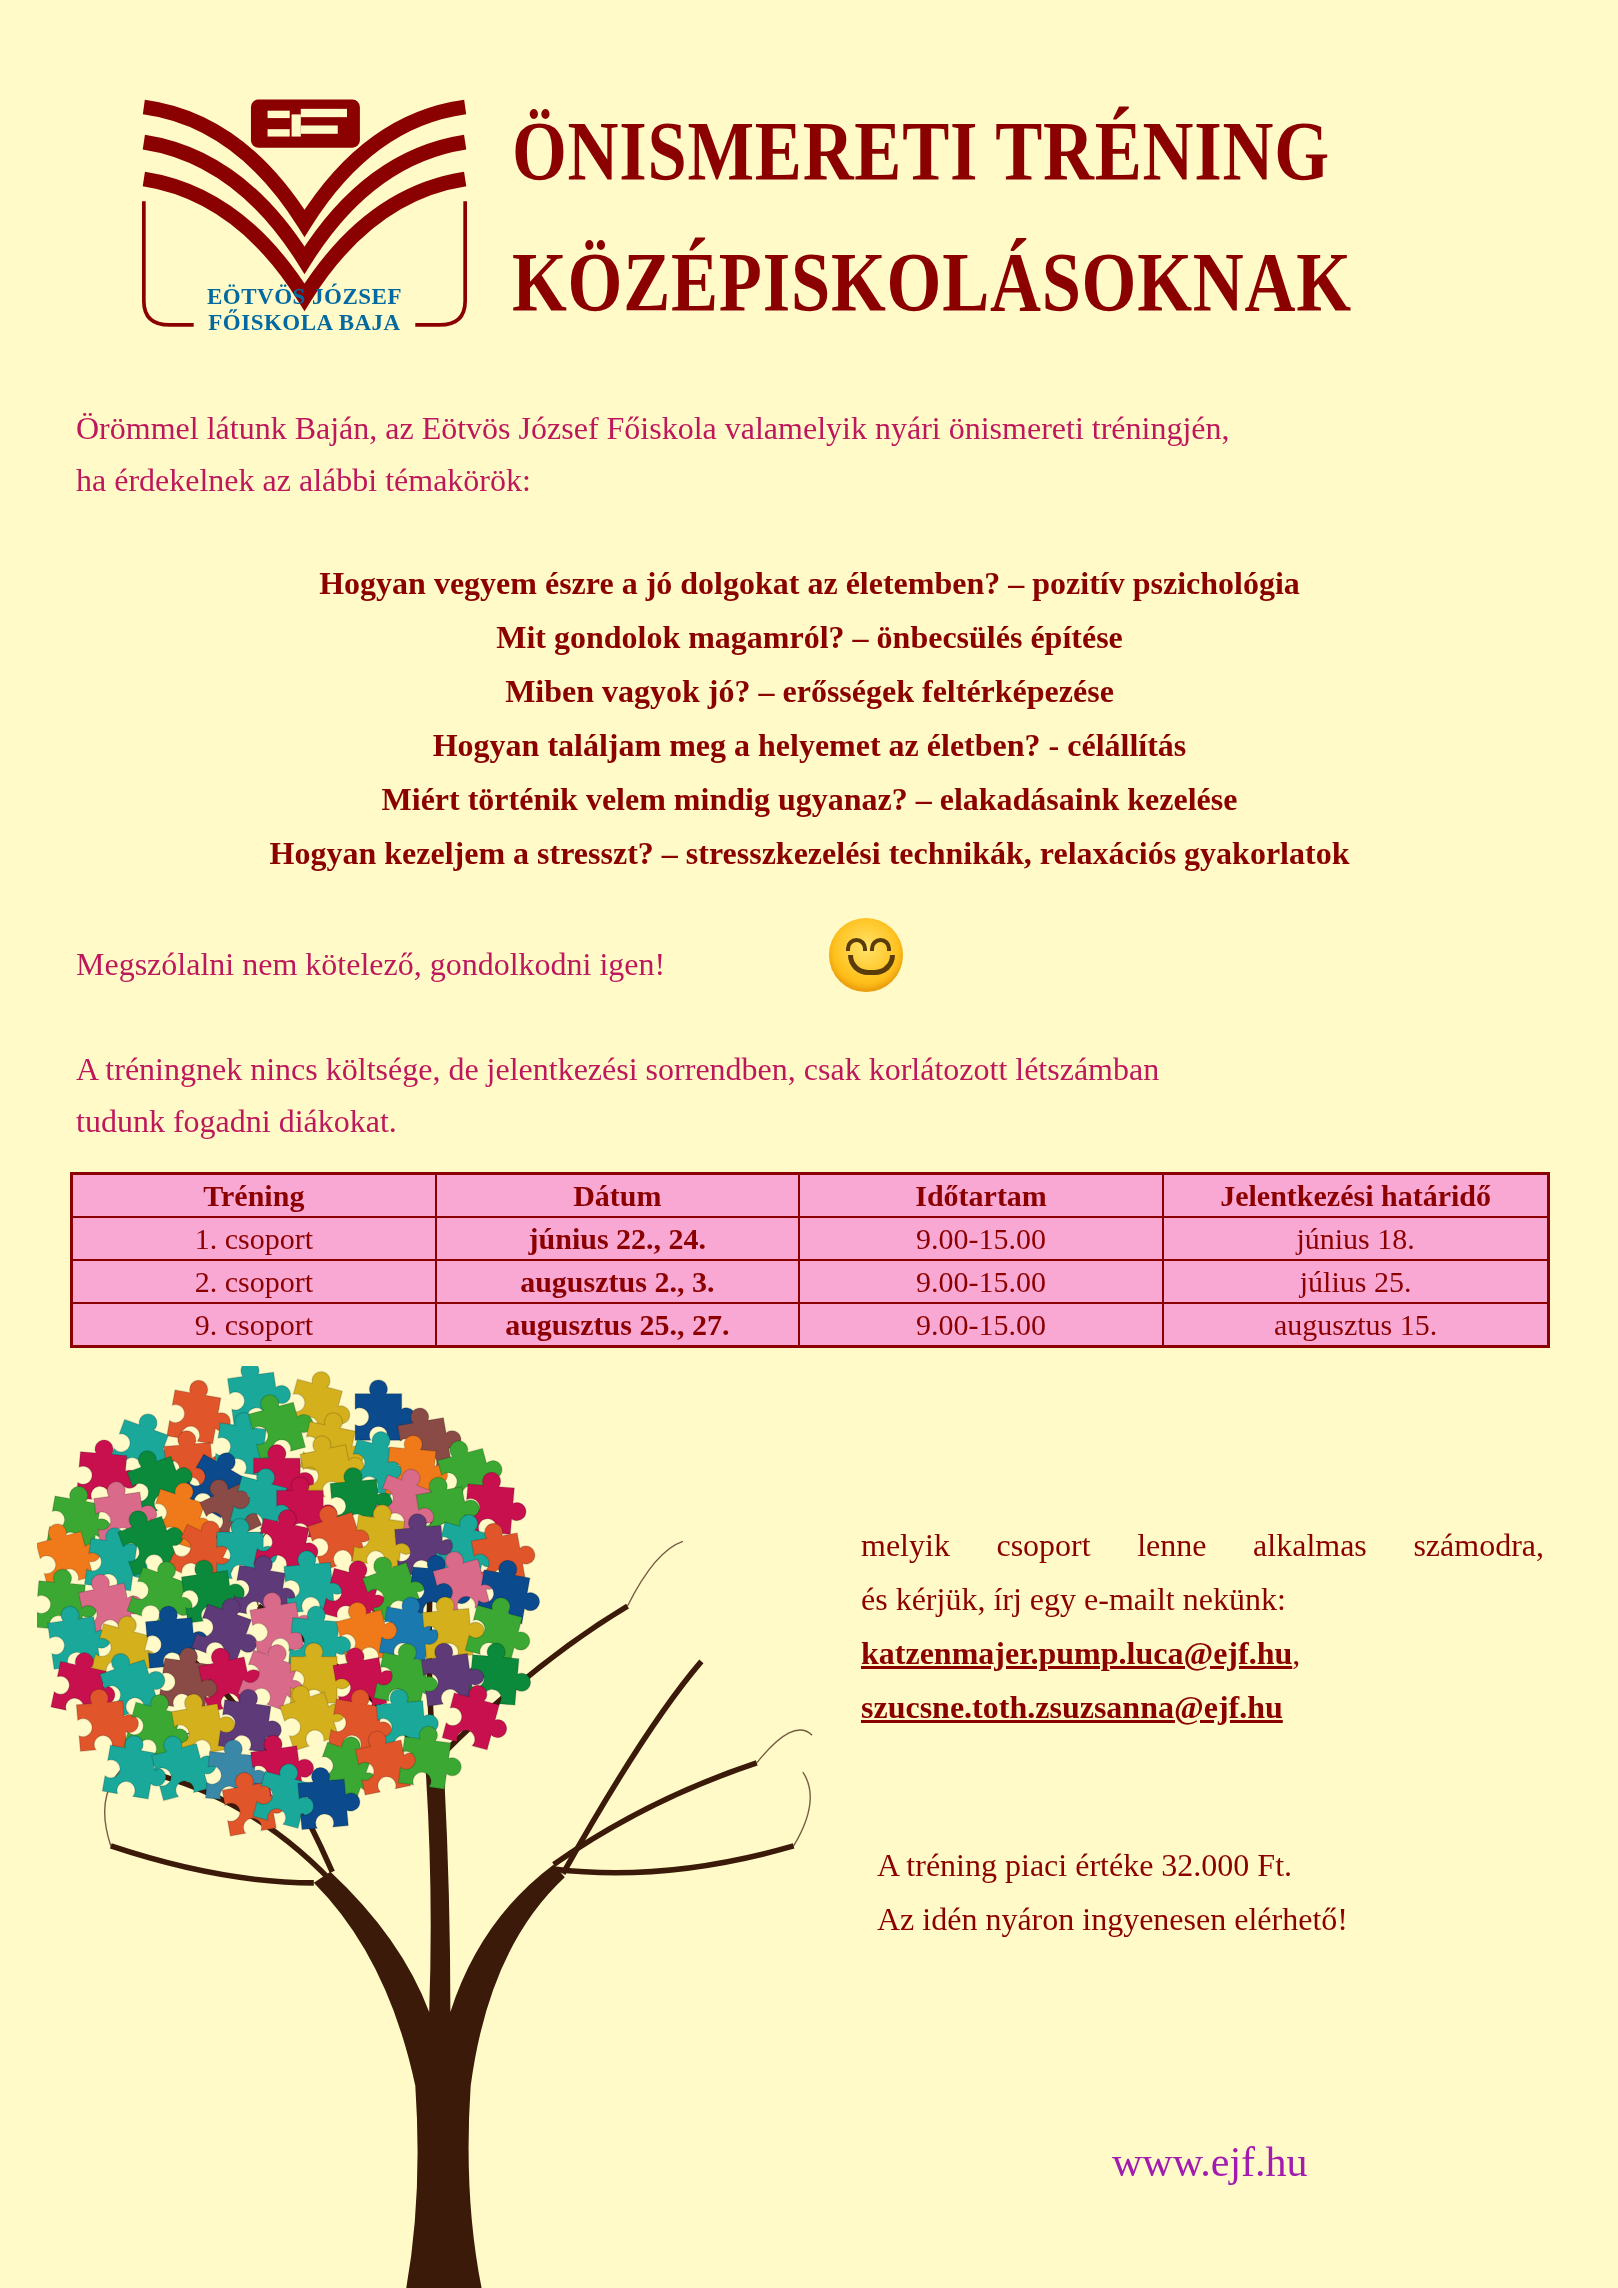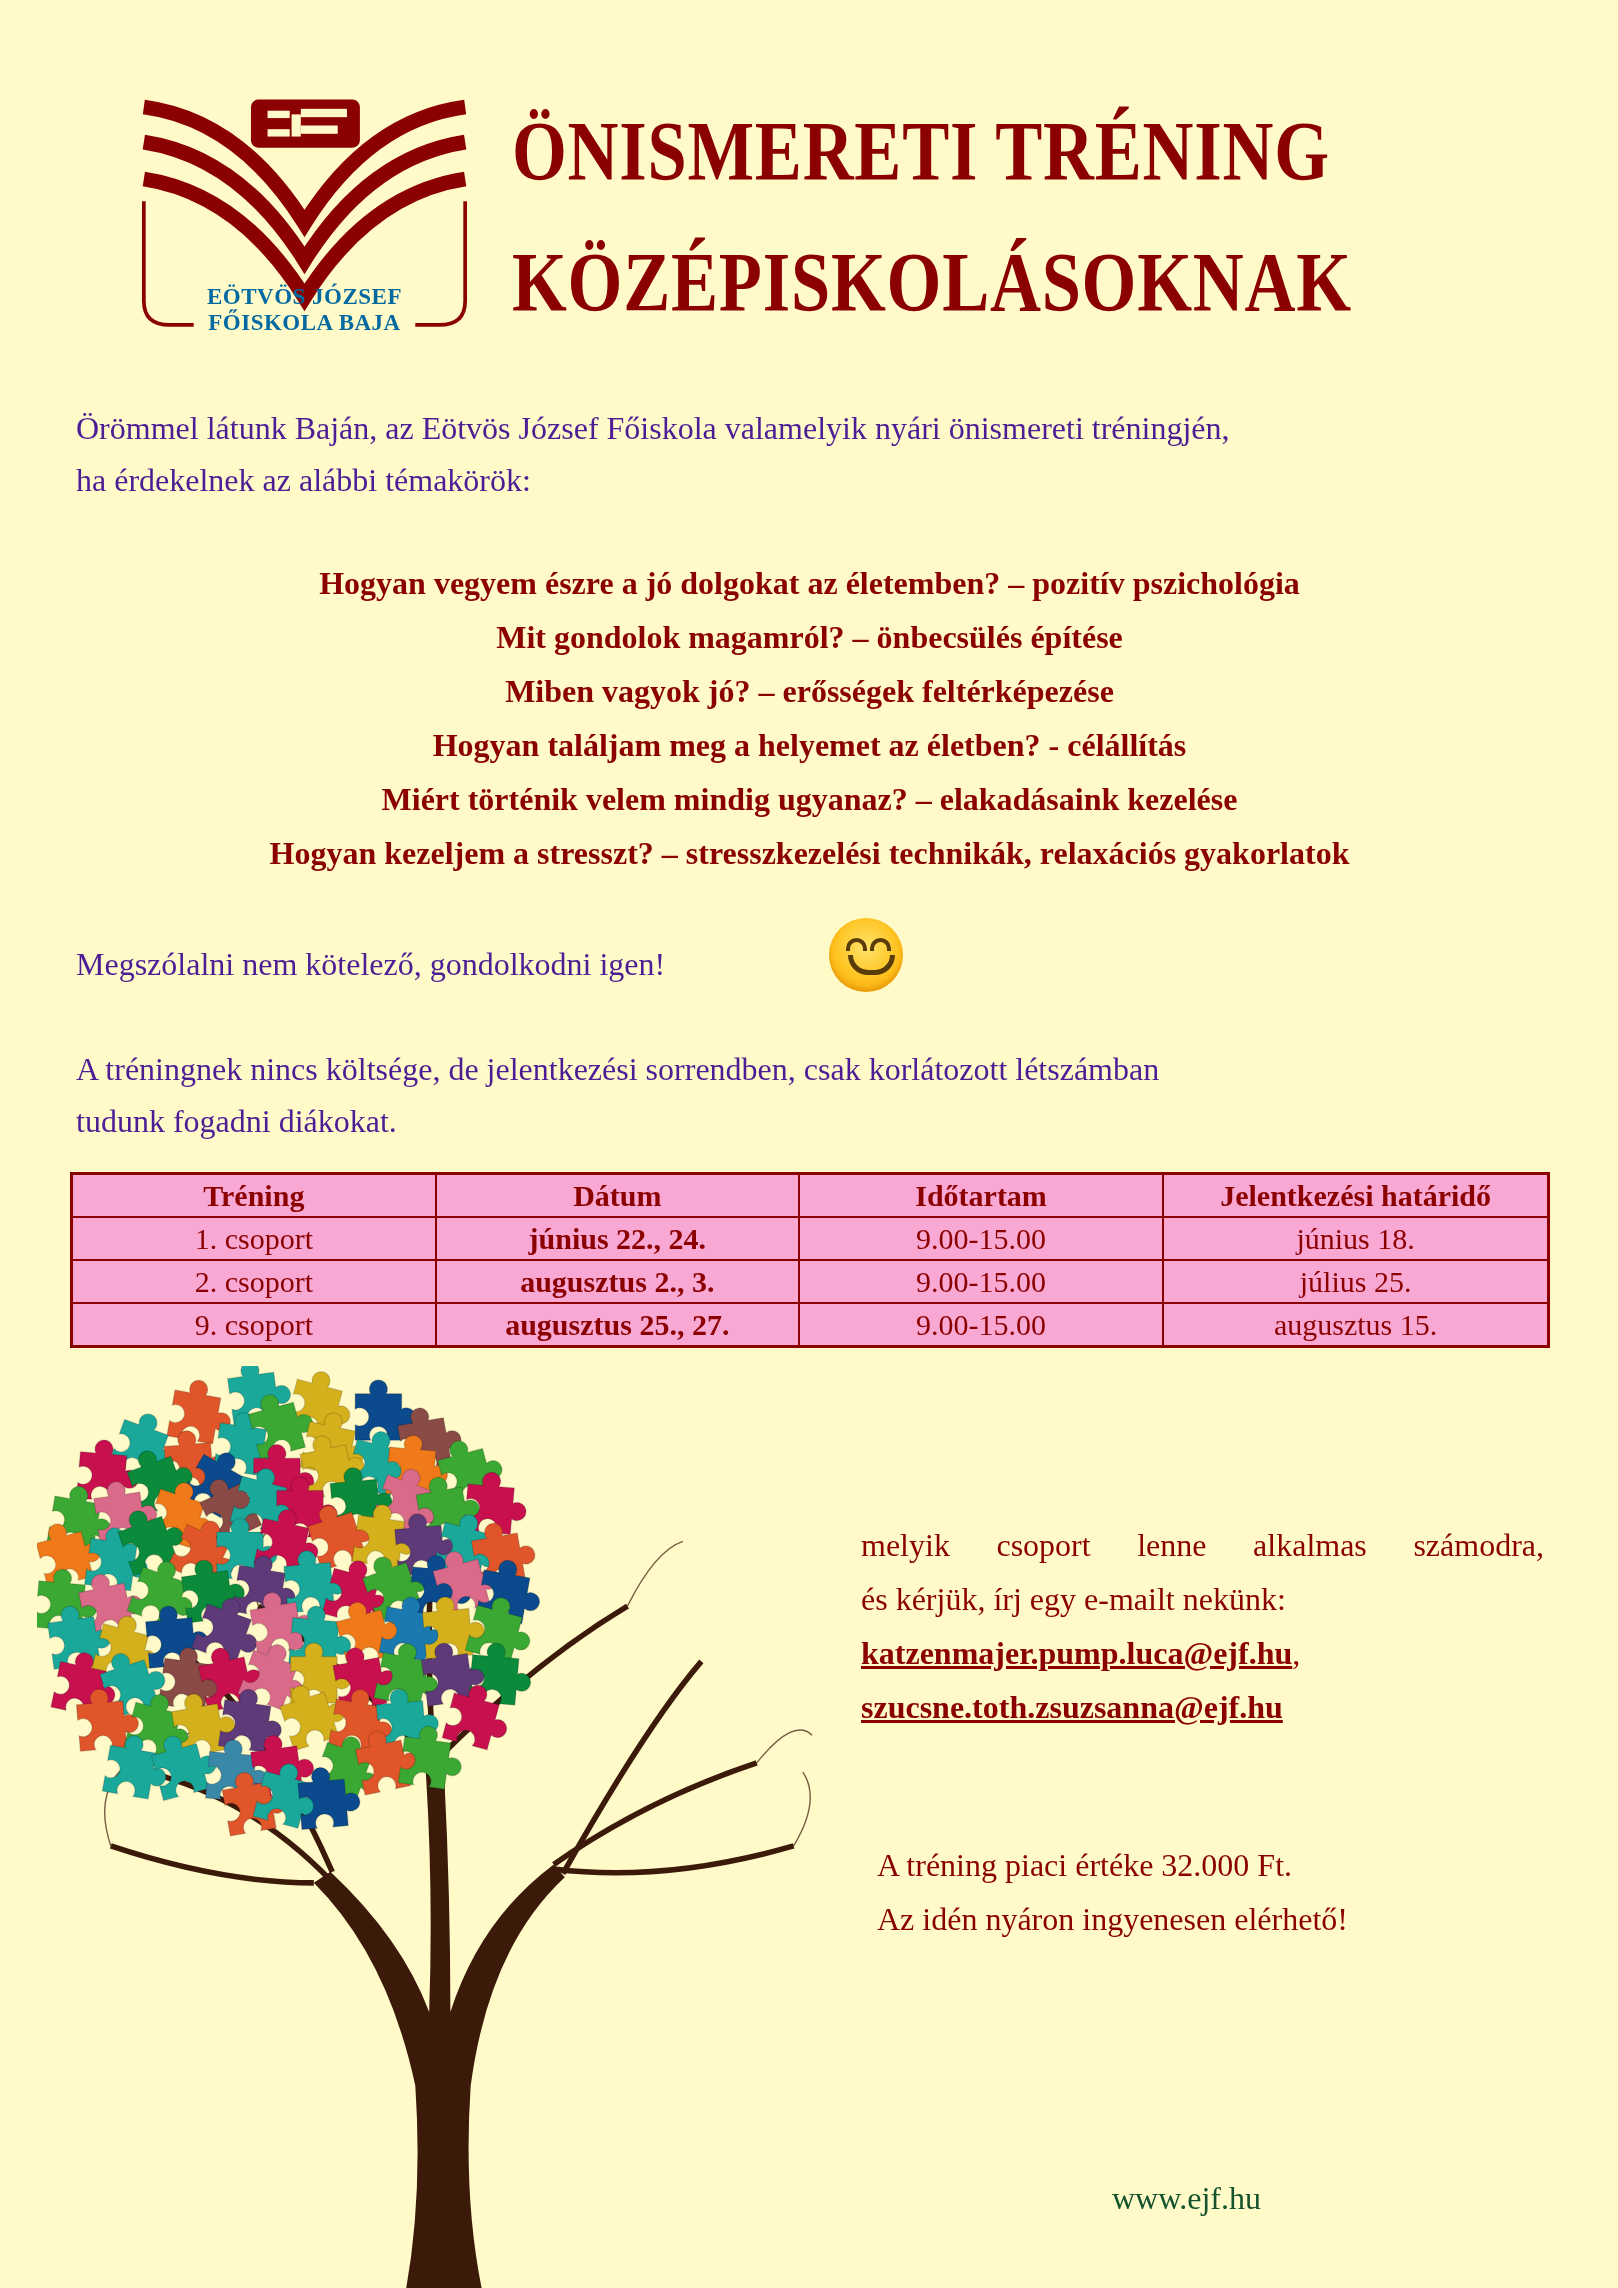--- a/index.html
+++ b/index.html
@@ -22,21 +22,21 @@
     left: 512px; width: 1061px;
     font-family: "Liberation Serif", serif; font-weight: bold;
     font-size: 85px; color: #8b0000; letter-spacing: 0.9px;
     transform-origin: left top; transform: scaleX(0.83);
     white-space: nowrap;
   }
   
   .para {
     left: 76px; width: 1467px;
     font-family: "Liberation Serif", serif;
-    font-size: 32px; line-height: 52px; color: #4c1d95;
+    font-size: 32px; line-height: 52px; color: #be185d;
   }
   .intro { text-align: justify; text-align-last: left; }
   .topics {
     left: 76px; width: 1467px; top: 556px;
     font-family: "Liberation Serif", serif; font-weight: bold;
     font-size: 32px; line-height: 54px; text-align: center; color: #8b0000;
   }
   .topic-line { display: block; }
   
   #smiley {
@@ -70,21 +70,21 @@
   
   .right {
     left: 861px; width: 683px;
     font-family: "Liberation Serif", serif;
     font-size: 32px; line-height: 54px; color: #8b0000;
   }
   .justify { text-align: justify; text-align-last: justify; }
   .email { font-weight: bold; text-decoration: underline; color: #8b0000; }
   #website {
     left: 1112px; top: 2138px;
-    font-family: "Liberation Serif", serif; font-size: 32px; color: #14532d; margin-top: 42px;
+    font-family: "Liberation Serif", serif; font-size: 42px; color: #a21caf;
   }
   #tree { left: 37px; top: 1366px; width: 812px; height: 923px; }
 </style>
 </head>
 <body>
 
 <div id="logo" class="abs">
   <svg width="351" height="277" viewBox="0 0 380 300">
     <g fill="none" stroke="#8b0000" stroke-linecap="butt">
       <path d="M16,26 Q120,40 190,152 Q260,40 364,26" stroke-width="16"></path>

